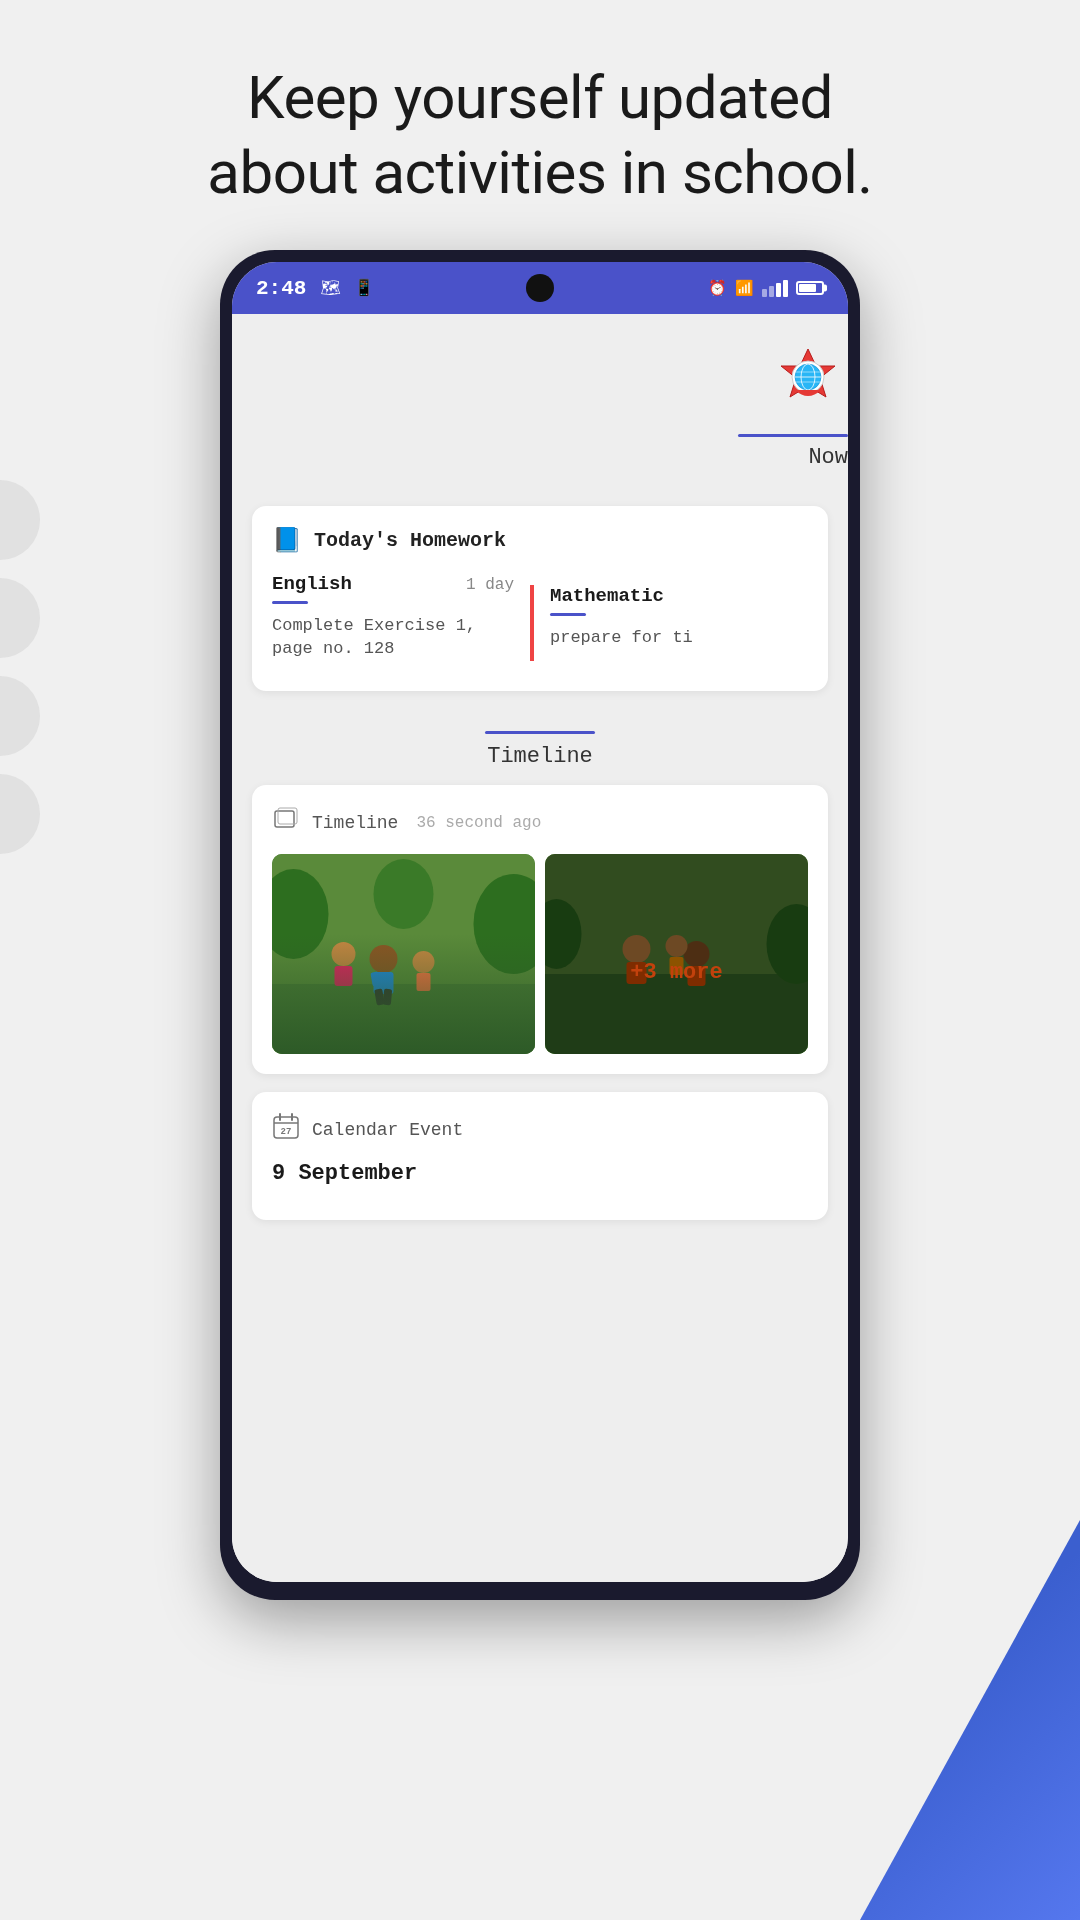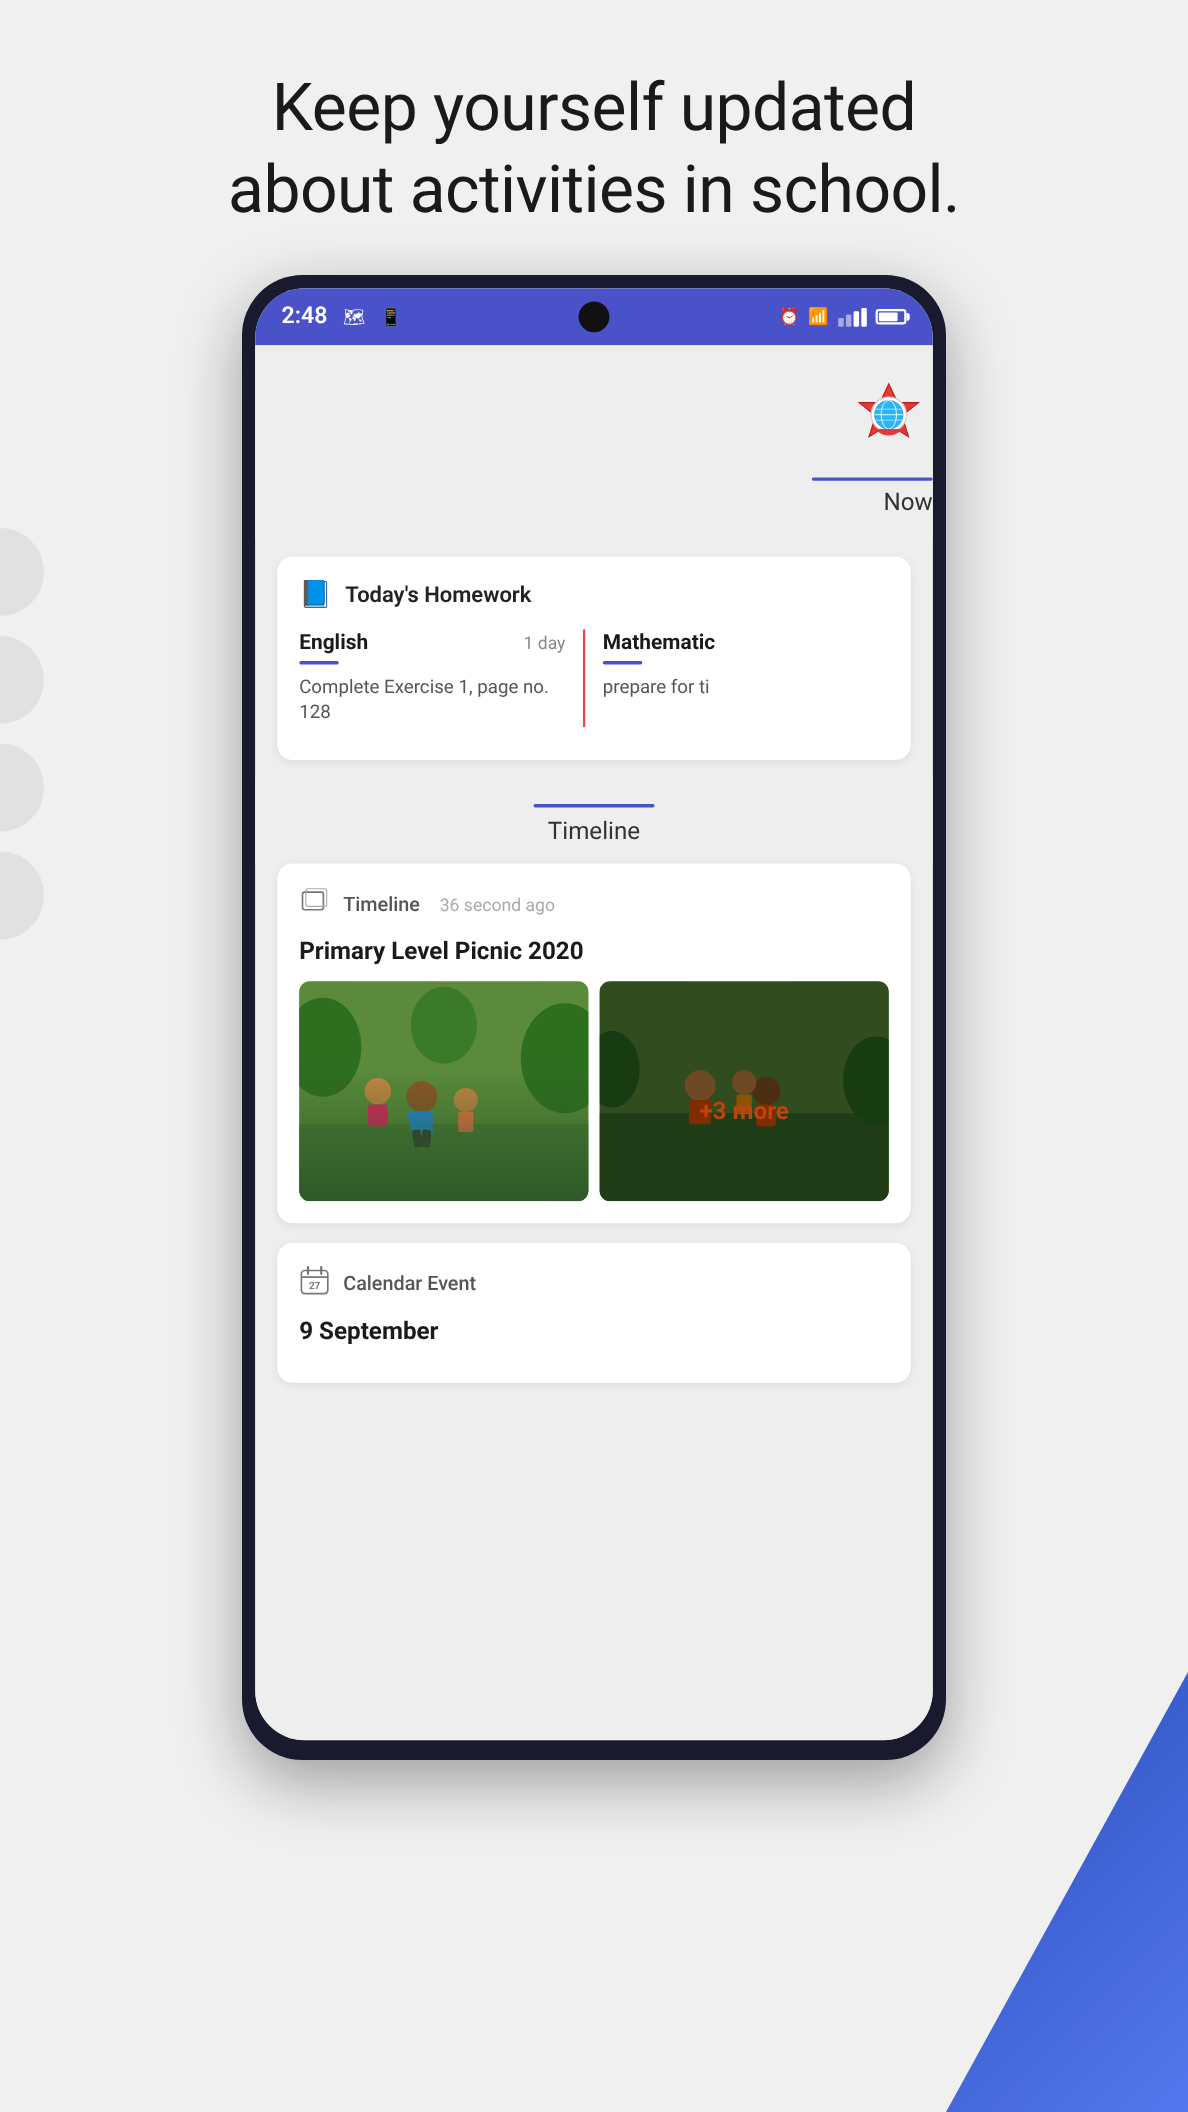--- a/index.html
+++ b/index.html
@@ -69,20 +69,21 @@
       padding: 12px;
       box-shadow: 0 20px 60px rgba(0,0,0,0.35);
     }
 
     .phone-inner {
       width: 100%;
       min-height: 1320px;
       background: #e8e8e8;
       border-radius: 45px;
       overflow: hidden;
+      font-family: Liberation Mono, monospace;
     }
 
     
     .status-bar {
       background: #4a52c9;
       height: 52px;
       display: flex;
       align-items: center;
       justify-content: space-between;
       padding: 0 24px;
@@ -166,22 +167,23 @@
       gap: 0;
       overflow: hidden;
     }
     .subject-item {
       flex: 0 0 calc(50% - 10px);
       padding-right: 16px;
     }
     .subject-item + .subject-item {
       padding-left: 16px;
       padding-right: 0;
-      border-left: 2px solid #ef4444;
+      border-left: 4px solid #ef4444;
       overflow: hidden;
+      margin-top: 12px;
     }
     .subject-name {
       font-size: 19px;
       font-weight: 700;
       color: #1a1a1a;
       margin-bottom: 6px;
     }
     .subject-underline {
       width: 36px;
       height: 2.5px;
@@ -458,21 +460,20 @@
           <span class="card-icon">
             
             <svg width="28" height="28" viewBox="0 0 28 28" fill="none" xmlns="http://www.w3.org/2000/svg">
               <rect x="3" y="6" width="19" height="16" rx="2" fill="none" stroke="#777" stroke-width="1.5"></rect>
               <rect x="6" y="3" width="19" height="16" rx="2" fill="none" stroke="#aaa" stroke-width="1"></rect>
             </svg>
           </span>
           <span class="card-type">Timeline</span>
           <span class="card-time">36 second ago</span>
         </div>
-        <div class="card-title">Primary Level Picnic 2020</div>
         <div class="photo-grid">
 
           <div class="photo-item">
             <div class="photo-placeholder photo-1">
               
               <svg width="100%" height="100%" viewBox="0 0 280 200" xmlns="http://www.w3.org/2000/svg" preserveAspectRatio="xMidYMid slice">
 
                 <rect width="280" height="200" fill="#5a8a3a"></rect>
 
                 <ellipse cx="30" cy="60" rx="35" ry="45" fill="#2d6e1f"></ellipse>

